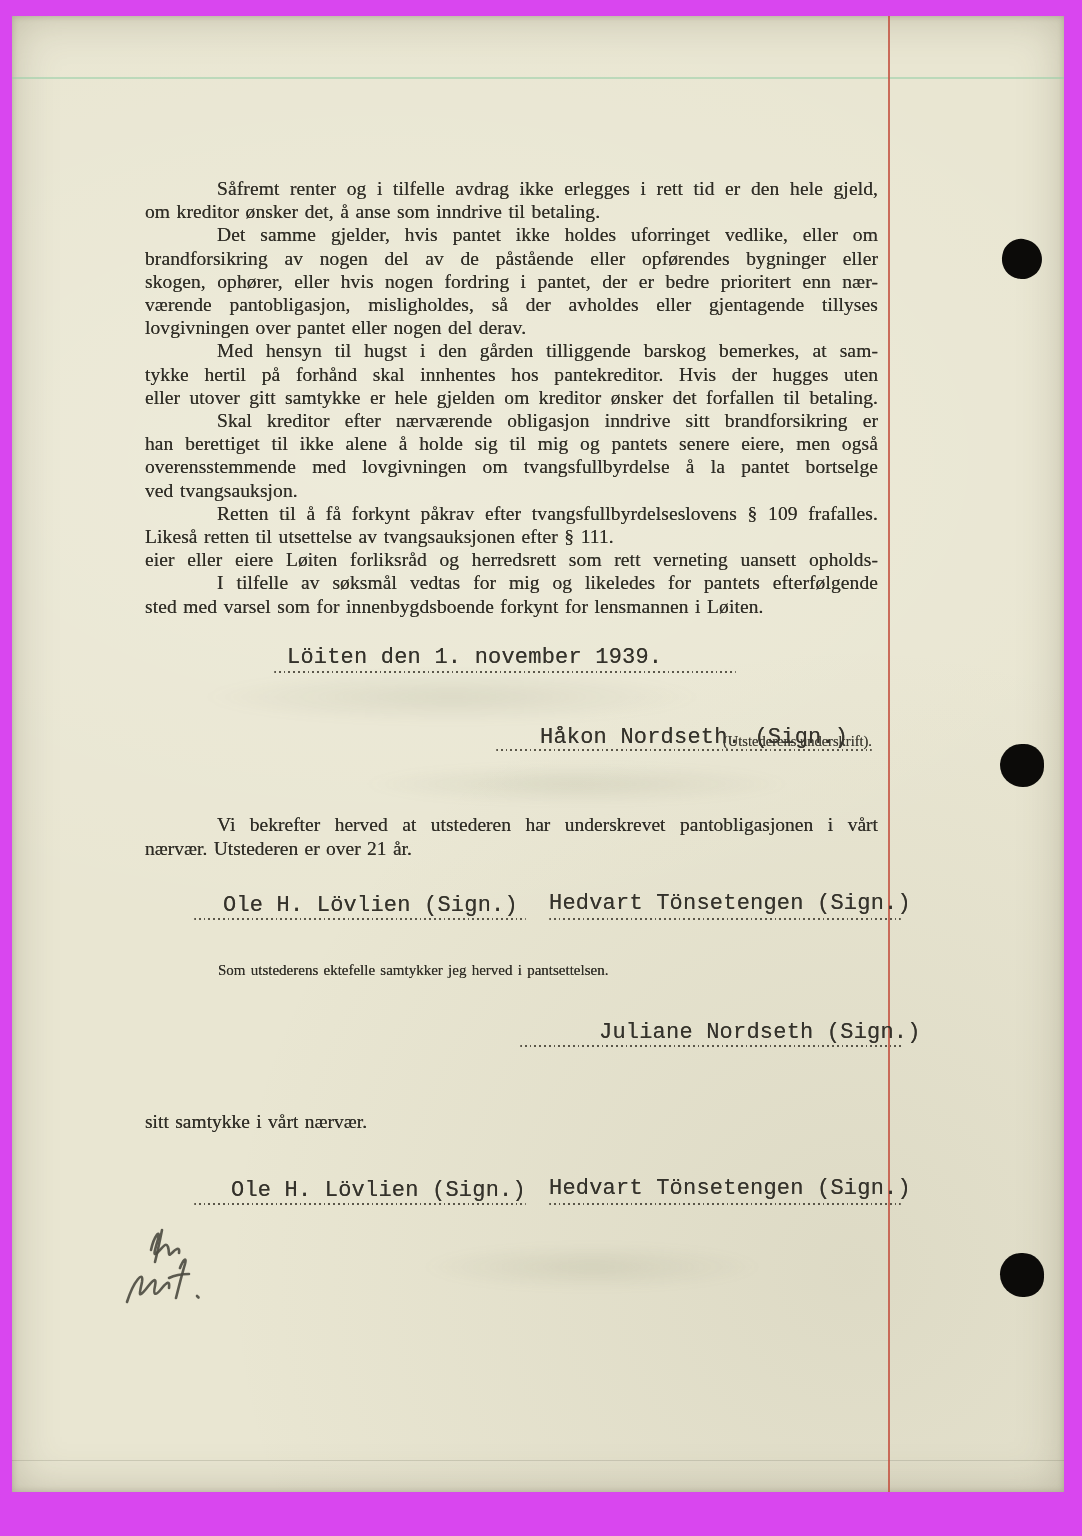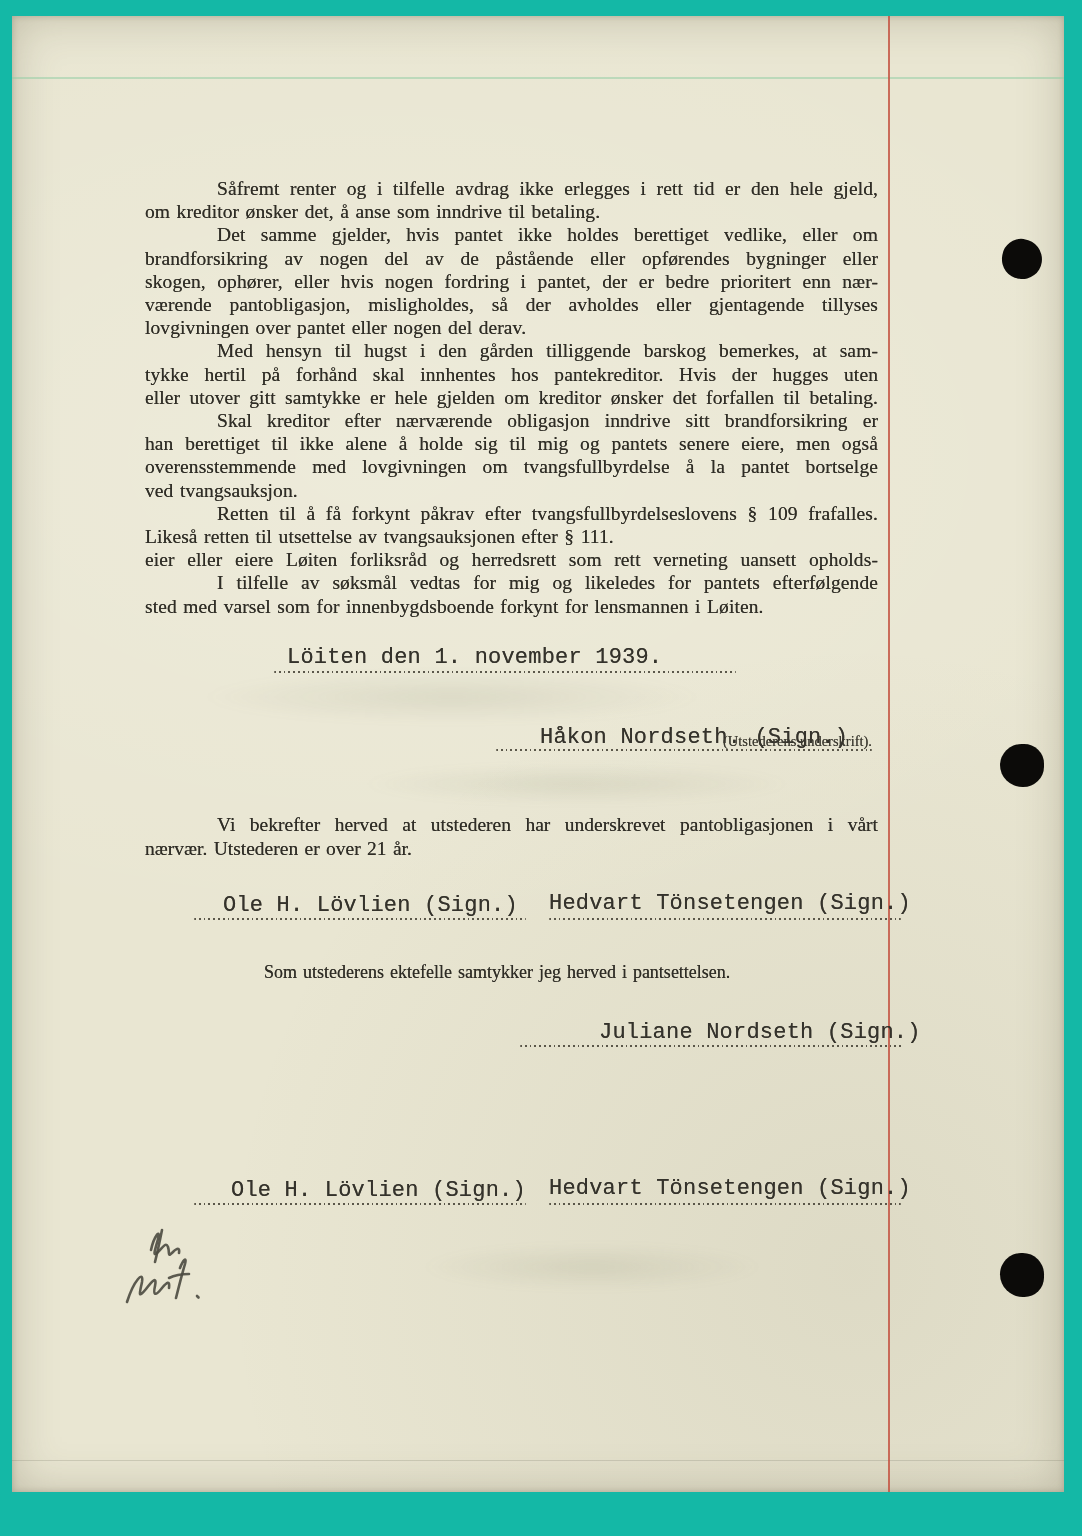--- a/index.html
+++ b/index.html
@@ -1,17 +1,17 @@
 <!DOCTYPE html>
 <html lang="no"><head>
 <meta charset="utf-8">
 <title>Scanned page</title>
 <style>
   html,body{margin:0;padding:0;background:#000;}
-  #scan{position:relative;width:1082px;height:1536px;background:#14b8a6;overflow:hidden;
+  #scan{position:relative;width:1082px;height:1536px;background:#d946ef;overflow:hidden;
         font-family:"Liberation Serif", serif;}
   
   .paper{position:absolute;left:12px;top:16px;width:1052px;height:1476px;
          background:
            radial-gradient(1200px 700px at 35% 30%, rgba(255,255,250,0.20), rgba(0,0,0,0) 70%),
            radial-gradient(900px 900px at 80% 85%, rgba(120,115,85,0.10), rgba(0,0,0,0) 70%),
            #e9e6d2;
          box-shadow: inset 0 0 46px rgba(90,84,58,0.28), inset 0 0 6px rgba(60,55,35,0.25);}
   
   .rule-teal{position:absolute;left:0;top:61px;width:100%;height:2px;
@@ -28,22 +28,22 @@
   .hole.h3{left:988px;top:1237px;width:44px;height:44px;border-radius:50% 50% 46% 54%;}
   
   .body-block{position:absolute;left:133px;top:161px;width:733px;
               font-size:19.5px;line-height:23.2px;color:#2f2d26;
               letter-spacing:0.1px;word-spacing:1.5px;text-shadow:0 0 0.35px rgba(47,45,38,0.8);}
   .bl{text-align:justify;text-align-last:justify;}
   .bl.last{text-align-last:left;}
   .bl.ind{text-indent:72px;}
   .stmt{position:absolute;left:133px;width:733px;font-size:19.5px;line-height:23.8px;
         color:#2f2d26;word-spacing:1.5px;text-shadow:0 0 0.35px rgba(47,45,38,0.8);}
-  .single-line{position:absolute;font-size:18px;color:#2f2d26;word-spacing:1.5px;
-               text-shadow:0 0 0.35px rgba(47,45,38,0.8);white-space:nowrap;margin-left:46px;}
+  .single-line{position:absolute;font-size:15px;color:#2f2d26;word-spacing:1.5px;
+               text-shadow:0 0 0.35px rgba(47,45,38,0.8);white-space:nowrap;}
   
   .tw{position:absolute;font-family:"Liberation Mono", monospace;font-size:22px;
       color:#34322b;white-space:nowrap;letter-spacing:0.2px;
       text-shadow:0 0 0.6px rgba(52,50,43,0.75);text-align:center;}
   
   .dots{position:absolute;height:2px;border-radius:1px;
         background:repeating-linear-gradient(to right, rgba(66,62,50,0.85) 0 1.8px, rgba(0,0,0,0) 1.8px 4.8px);}
   .caption{position:absolute;left:484px;top:717px;width:376px;text-align:right;
            font-size:14.5px;color:#3a382f;text-shadow:0 0 0.3px rgba(58,56,47,0.7);}
   
@@ -65,21 +65,21 @@
     <div class="rule-faint"></div>
     <div class="margin-line"></div>
 
     <div class="smudge s1"></div>
     <div class="smudge s2"></div>
     <div class="smudge s3"></div>
 
     <div class="body-block">
       <div class="bl ind">Såfremt renter og i tilfelle avdrag ikke erlegges i rett tid er den hele gjeld,</div>
       <div class="bl last">om kreditor ønsker det, å anse som inndrive til betaling.</div>
-      <div class="bl ind">Det samme gjelder, hvis pantet ikke holdes berettiget vedlike, eller om</div>
+      <div class="bl ind">Det samme gjelder, hvis pantet ikke holdes uforringet vedlike, eller om</div>
       <div class="bl">brandforsikring av nogen del av de påstående eller opførendes bygninger eller</div>
       <div class="bl">skogen, ophører, eller hvis nogen fordring i pantet, der er bedre prioritert enn nær-</div>
       <div class="bl">værende pantobligasjon, misligholdes, så der avholdes eller gjentagende tillyses</div>
       <div class="bl last">lovgivningen over pantet eller nogen del derav.</div>
       <div class="bl ind">Med hensyn til hugst i den gården tilliggende barskog bemerkes, at sam-</div>
       <div class="bl">tykke hertil på forhånd skal innhentes hos pantekreditor. Hvis der hugges uten</div>
       <div class="bl">eller utover gitt samtykke er hele gjelden om kreditor ønsker det forfallen til betaling.</div>
       <div class="bl ind">Skal kreditor efter nærværende obligasjon inndrive sitt brandforsikring er</div>
       <div class="bl">han berettiget til ikke alene å holde sig til mig og pantets senere eiere, men også</div>
       <div class="bl">overensstemmende med lovgivningen om tvangsfullbyrdelse å la pantet bortselge</div>
@@ -107,20 +107,21 @@
     <div class="tw" style="left:537px;top:875px;">Hedvart Tönsetengen (Sign.)</div>
     <div class="dots" style="left:182px;top:902px;width:332px;"></div>
     <div class="dots" style="left:537px;top:902px;width:352px;"></div>
 
     <div class="single-line" style="left:206px;top:946px;">Som utstederens ektefelle samtykker jeg herved i pantsettelsen.</div>
 
     <div class="tw" style="left:587px;top:1004px;">Juliane Nordseth (Sign.)</div>
     <div class="dots" style="left:508px;top:1029px;width:384px;"></div>
 
     <div class="stmt" style="top:1094px;">
+      <div class="bl last">sitt samtykke i vårt nærvær.</div>
     </div>
 
     <div class="tw" style="left:219px;top:1162px;">Ole H. Lövlien (Sign.)</div>
     <div class="tw" style="left:537px;top:1160px;">Hedvart Tönsetengen (Sign.)</div>
     <div class="dots" style="left:182px;top:1187px;width:332px;"></div>
     <div class="dots" style="left:537px;top:1187px;width:352px;"></div>
 
     <svg class="initials" width="115" height="105" viewBox="0 0 115 105" role="img" aria-label="Kfm M.f.">
       <path d="M34 44 C37 30 44 22 41 33 C38 44 35 52 41 46 C47 40 49 36 51 41 C53 47 50 52 56 46 C60 42 63 41 62 47"></path>
       <path d="M45 24 C43 34 40 48 38 56"></path>

